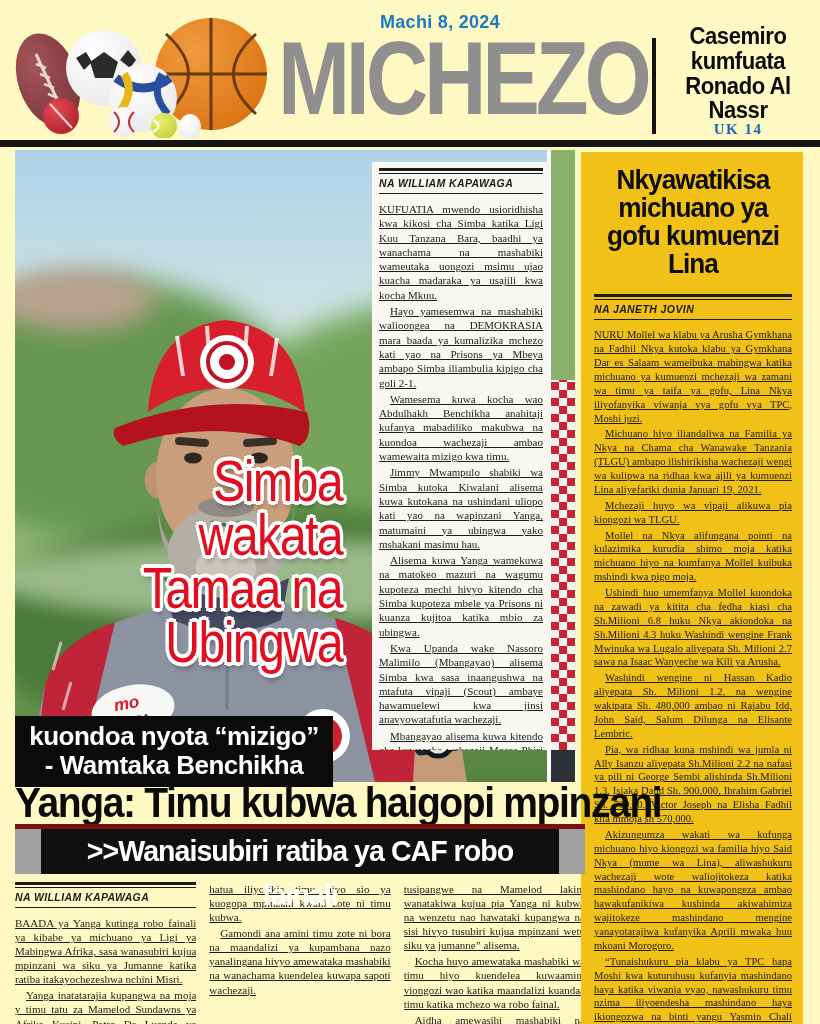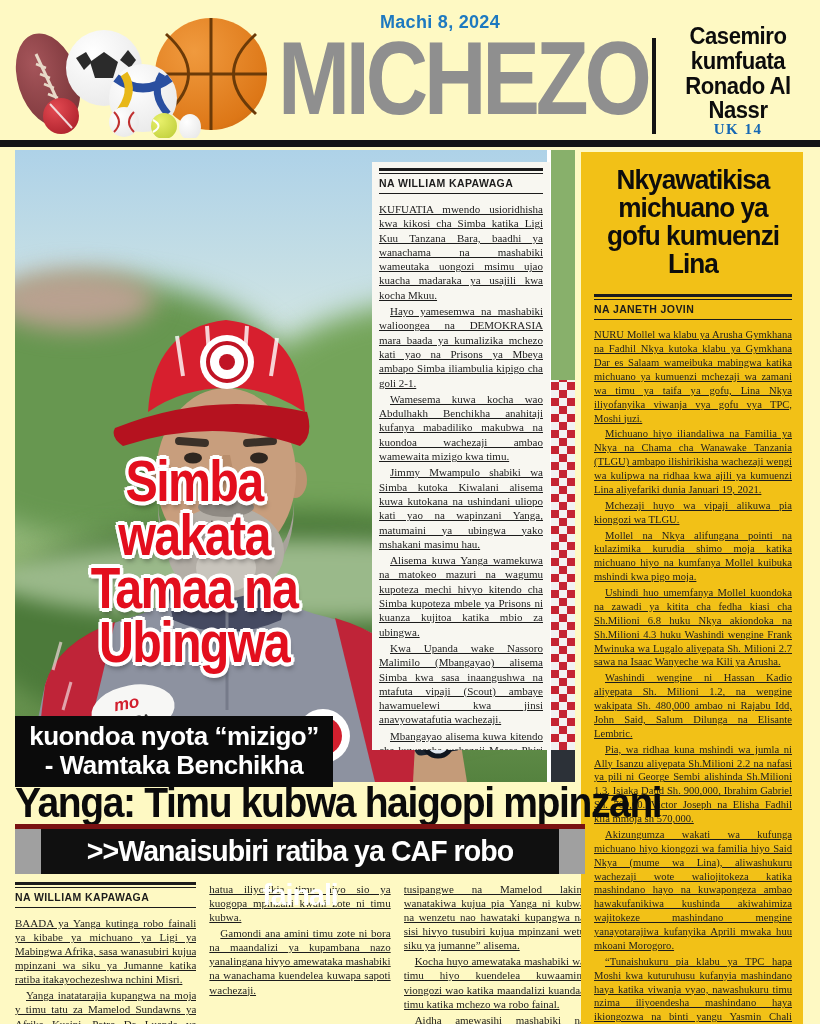--- a/index.html
+++ b/index.html
@@ -34,43 +34,43 @@
     color:#1668b4; letter-spacing:1.5px;
   }
   .mast-bar { position:absolute; left:0; top:140px; width:820px; height:7px; background:#151515; }
   .balls { position:absolute; left:6px; top:14px; width:290px; height:124px; }
 
   
   .photo { position:absolute; left:15px; top:150px; width:560px; height:632px; overflow:hidden; background:#9cc0a8; }
   .photo svg { display:block; }
 
   .overlay-title {
-    position:absolute; left:20px; top:455px; width:348px; text-align:center; z-index:3;
-    font-family:"Liberation Sans", sans-serif; font-weight:700; color:#e30e1d;
+    position:absolute; left:20px; top:455px; width:348px; text-align:right; z-index:3;
+    font-family:"Liberation Sans", sans-serif; font-weight:400; color:#e30e1d;
     pointer-events:none;
   }
   .overlay-title .title-line {
     font-size:57px; line-height:.94; letter-spacing:-2px;
     transform:scaleX(.85); transform-origin:center;
     text-shadow:-3px -3px 0 #fff, 3px -3px 0 #fff, -3px 3px 0 #fff, 3px 3px 0 #fff,
                 0 -4px 0 #fff, 0 4px 0 #fff, -4px 0 0 #fff, 4px 0 0 #fff,
                 2px 6px 6px rgba(0,0,0,.35);
   }
   .photo-caption {
     position:absolute; left:15px; top:716px; width:318px; z-index:3;
     background:#0b0b0b; color:#fff; text-align:center; padding:6px 4px 8px;
     font-family:"Liberation Sans", sans-serif; font-weight:800; font-size:26px; line-height:1.1;
     letter-spacing:-.5px;
   }
 
   
   .byline {
     border-top:3px solid #1c1c1c; margin-bottom:8px;
     font-family:"Liberation Sans", sans-serif; font-weight:700; font-size:10.5px;
-    letter-spacing:.4px; color:#1c1c1c;
+    letter-spacing:.4px; color:#1c1c1c;font-style:italic;
   }
   .byline span { display:block; border-top:1px solid #1c1c1c; border-bottom:1.5px solid #1c1c1c; padding:3px 0 4px; margin-top:2px; }
 
   
   .article-mid {
     position:absolute; left:372px; top:162px; width:178px; height:588px; z-index:2;
     background:#f8f7f1; padding:6px 7px; overflow:hidden;
   }
   .article-mid .paras p, .yellow-panel .paras p, .cols p {
     font-size:11px; line-height:1.3; text-align:justify; margin:0 0 2px; color:#1d1d1d;text-decoration:underline;

